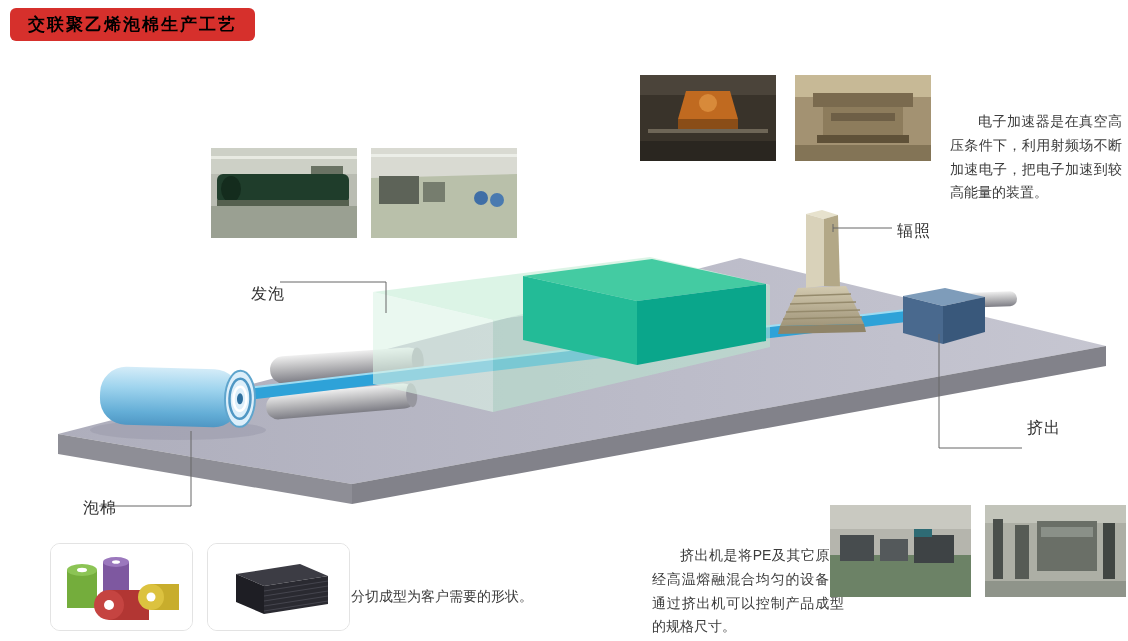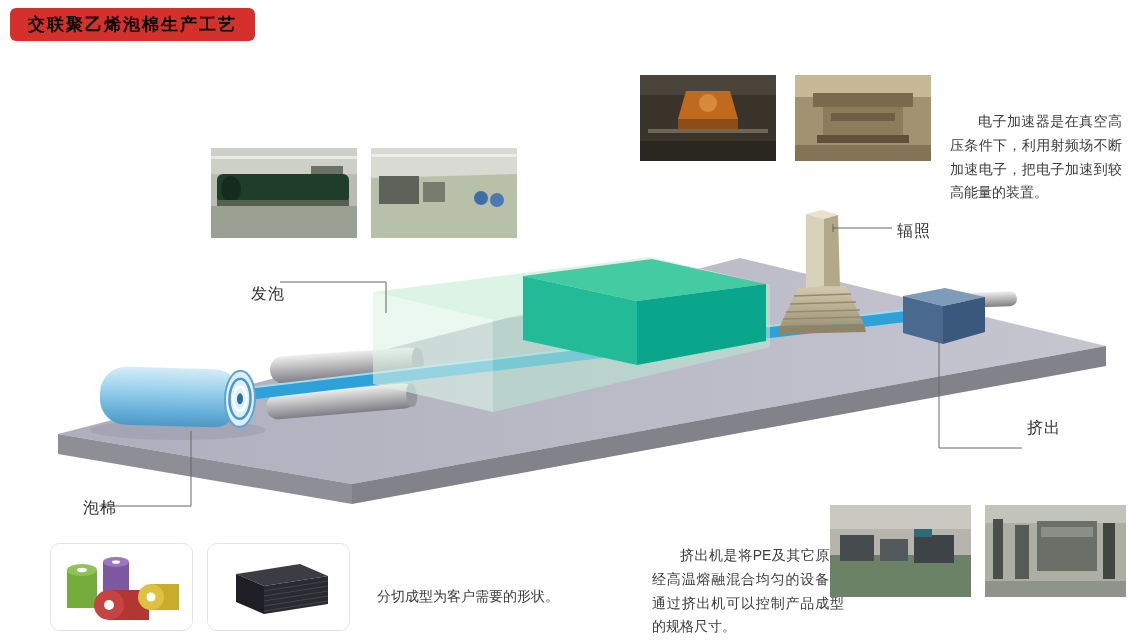--- a/index.html
+++ b/index.html
@@ -129,21 +129,21 @@
     </g>
   </svg>
 
   <div class="lbl" style="left:251px; top:284px;">发泡</div>
   <div class="lbl" style="left:897px; top:221px;">辐照</div>
   <div class="lbl" style="left:1027px; top:418px;">挤出</div>
   <div class="lbl" style="left:83px; top:498px;">泡棉</div>
 
   <p class="note" style="left:950px; top:110px; width:172px;">电子加速器是在真空高压条件下，利用射频场不断加速电子，把电子加速到较高能量的装置。</p>
   <p class="note" style="left:652px; top:544px; width:192px;">挤出机是将PE及其它原料经高温熔融混合均匀的设备。通过挤出机可以控制产品成型的规格尺寸。</p>
-  <p class="note note-single" style="left:377px; top:585px;">分切成型为客户需要的形状。</p>
+  <p class="note note-single" style="left:351px; top:585px;">分切成型为客户需要的形状。</p>
 
   <div class="photo" style="left:211px; top:148px; width:146px; height:90px;">
     <svg width="146" height="90">
       <rect width="146" height="90" fill="#b9bcb2"></rect>
       <rect width="146" height="26" fill="#cdd0c6"></rect>
       <rect x="0" y="8" width="146" height="3" fill="#e8eae2"></rect>
       <rect x="0" y="58" width="146" height="32" fill="#9aa092"></rect>
       <rect x="100" y="18" width="32" height="12" fill="#6a7364"></rect>
       <rect x="6" y="26" width="132" height="30" rx="6" fill="#1f3d2b"></rect>
       <ellipse cx="20" cy="41" rx="10" ry="13" fill="#142c1d"></ellipse>

